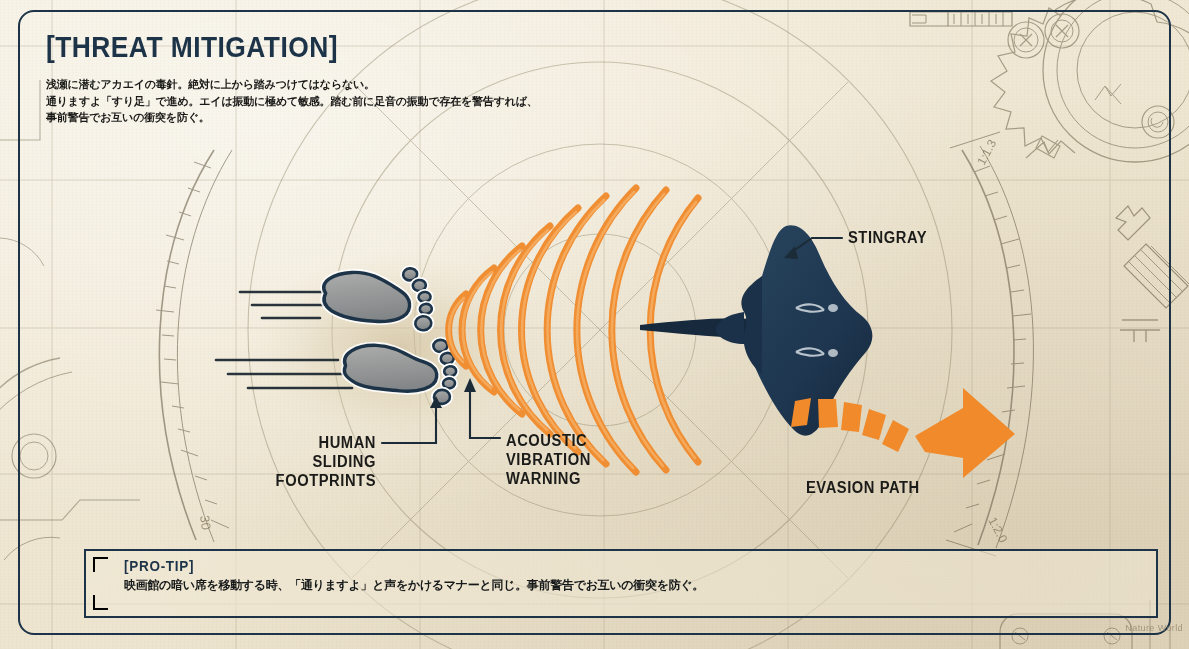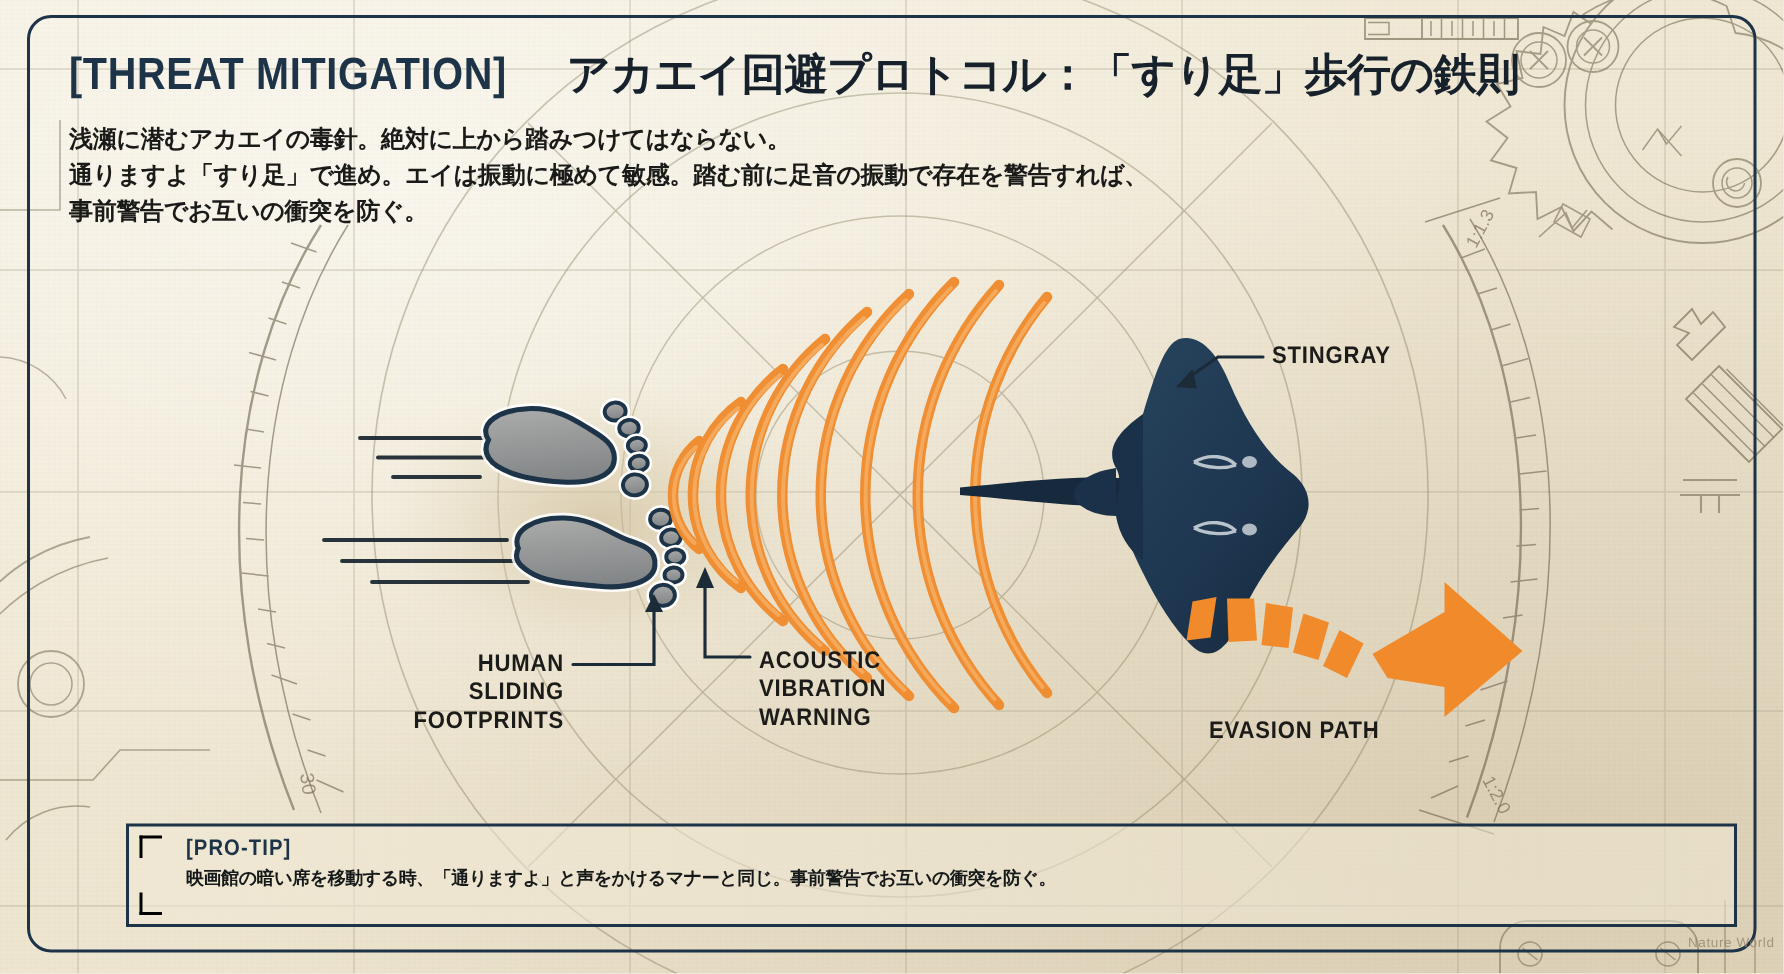--- a/index.html
+++ b/index.html
@@ -26,31 +26,31 @@
   }
   #bgsvg,#fgsvg{position:absolute;inset:0;width:1189px;height:649px;}
   
   #frame{
     position:absolute;left:18px;top:10px;right:18px;bottom:14px;
     border:2px solid #1d3347;border-radius:16px;
     pointer-events:none;
   }
   
   #header{position:absolute;left:46px;top:30px;width:1020px;}
-  .title-row{display:flex;align-items:center;white-space:nowrap;}
+  .title-row{display:flex;align-items:flex-end;gap:14px;white-space:nowrap;}
   .tag{
     font-family:"Liberation Sans", sans-serif;
     font-weight:bold;font-size:30px;letter-spacing:.5px;
     color:#1d3347;
     transform:scaleX(.88);transform-origin:left center;
   }
   .title-jp{
     font-weight:bold;font-size:29px;color:#16212c;letter-spacing:-.5px;
   }
-  #lede{margin-top:12px;color:#1a1a18;font-size:16px;font-weight:bold;line-height:1.5;letter-spacing:-.2px;}
+  #lede{margin-top:12px;color:#1a1a18;font-size:11px;font-weight:bold;line-height:1.5;letter-spacing:-.2px;}
   #lede div{white-space:nowrap;}
 
   
   .callout{
     position:absolute;color:#1b1b19;font-weight:bold;
     font-size:16px;line-height:1.18;letter-spacing:.6px;
     transform:scaleX(.92);
   }
   #lbl-footprints{left:248px;top:434px;width:128px;text-align:right;transform-origin:right top;}
   #lbl-acoustic{left:506px;top:432px;width:130px;text-align:left;transform-origin:left top;}
@@ -350,21 +350,20 @@
     <path d="M842 238 L 812 238 L 792 252"></path>
     <path d="M784 258 L 795 246 L 798 259" fill="#1b2b38" stroke="none"></path>
   </g>
 </svg>
 
 <div id="frame"></div>
 
 <div id="header">
   <div class="title-row">
     <span class="tag">[THREAT MITIGATION]</span>
-    <span class="title-jp">アカエイ回避プロトコル：「すり足」歩行の鉄則</span>
   </div>
   <div id="lede">
     <div>浅瀬に潜むアカエイの毒針。絶対に上から踏みつけてはならない。</div>
     <div>通りますよ「すり足」で進め。エイは振動に極めて敏感。踏む前に足音の振動で存在を警告すれば、</div>
     <div>事前警告でお互いの衝突を防ぐ。</div>
   </div>
 </div>
 
 <div class="callout" id="lbl-footprints">
   <div>HUMAN SLIDING</div>

